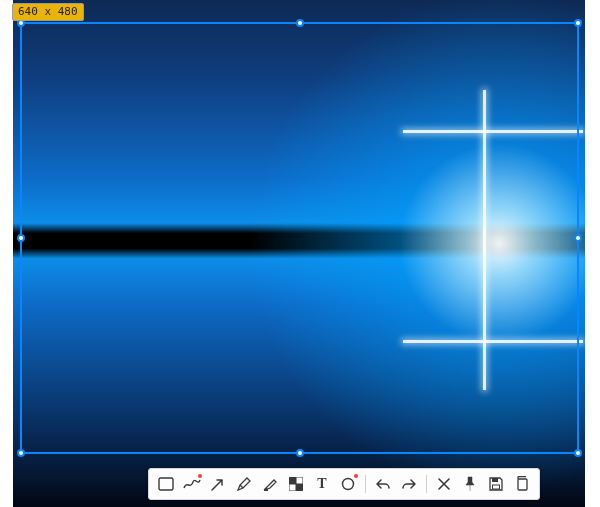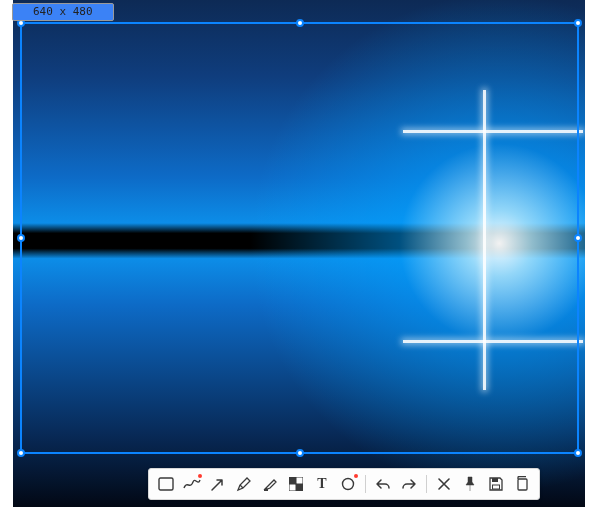--- a/index.html
+++ b/index.html
@@ -82,25 +82,25 @@
   .h-ml { left: -5px; top: calc(50% - 4px); }
   .h-mr { right: -5px; top: calc(50% - 4px); }
   .h-bl { left: -5px; bottom: -5px; }
   .h-bm { left: calc(50% - 4px); bottom: -5px; }
   .h-br { right: -5px; bottom: -5px; }
 
   .size-badge {
     position: absolute;
     left: 12px;
     top: 3px;
-    background: #3b82f6;
+    background: #eab308;
     color: #222;
     font-size: 11px;
     line-height: 14px;
-    padding: 1px 20px;
+    padding: 1px 5px;
     border: 1px solid #9a9a9a;
     border-radius: 2px;
     font-family: Consolas, monospace;
   }
 
   
   .toolbar {
     position: absolute;
     left: 148px;
     top: 468px;

